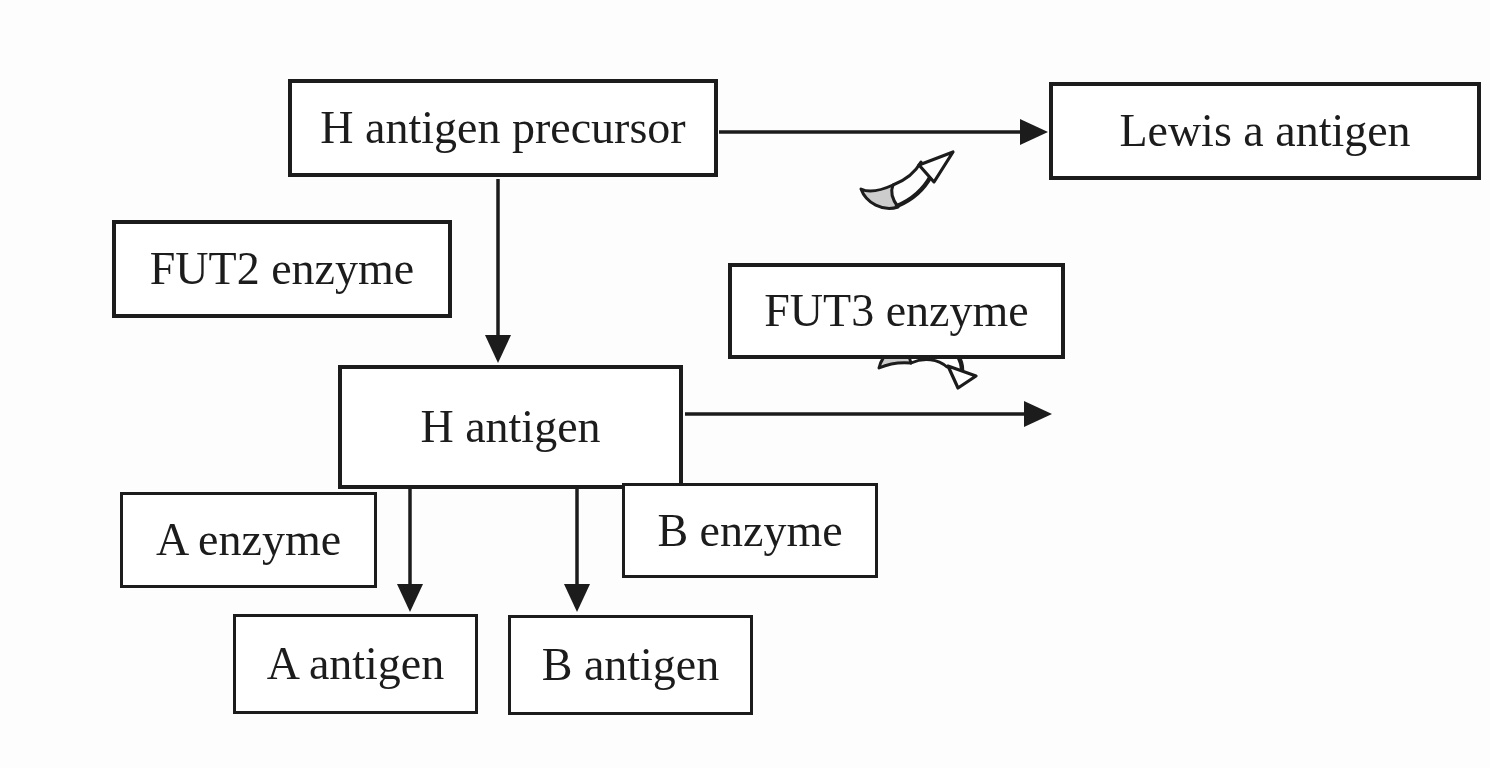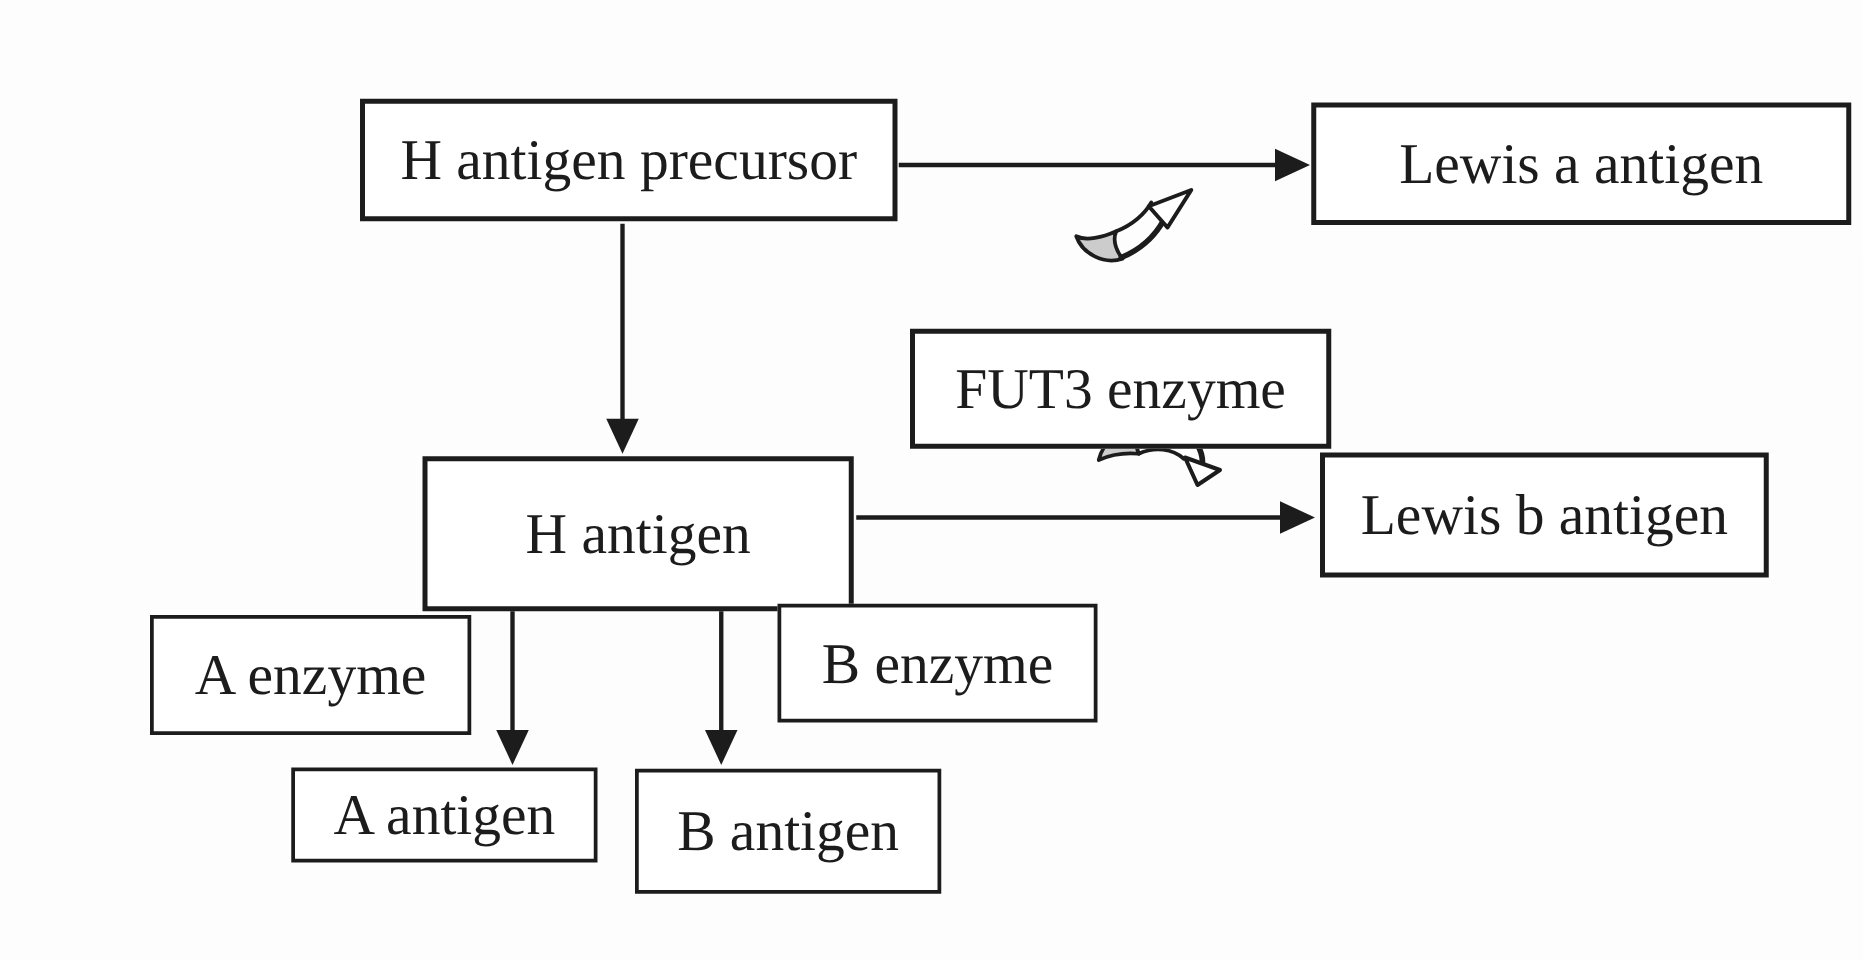--- a/index.html
+++ b/index.html
@@ -86,42 +86,42 @@
   </svg>
 
   <div class="node thick" style="left:288px; top:79px; width:430px; height:98px;">
     <span>H antigen precursor</span>
   </div>
 
   <div class="node thick" style="left:1049px; top:82px; width:432px; height:98px;">
     <span>Lewis a antigen</span>
   </div>
 
+  <div class="node thick" style="left:112px; top:220px; width:340px; height:98px;">
+    <span>FUT2 enzyme</span>
+  </div>
 
   <div class="node thick" style="left:728px; top:224px; width:337px; height:96px;margin-top:39px;">
     <span>FUT3 enzyme</span>
   </div>
 
   <div class="node thick" style="left:338px; top:365px; width:345px; height:124px;">
     <span>H antigen</span>
   </div>
 
-  <div class="node thick" style="left:1056px; top:362px; width:359px; height:100px;">
-    <span>Lewis b antigen</span>
-  </div>
 
   <div class="node" style="left:622px; top:483px; width:256px; height:95px;">
     <span>B enzyme</span>
   </div>
 
   <div class="node" style="left:120px; top:492px; width:257px; height:96px;">
     <span>A enzyme</span>
   </div>
 
-  <div class="node" style="left:233px; top:614px; width:245px; height:76px;">
+  <div class="node" style="left:233px; top:614px; width:245px; height:100px;">
     <span>A antigen</span>
   </div>
 
   <div class="node" style="left:508px; top:615px; width:245px; height:100px;">
     <span>B antigen</span>
   </div>
 
 </div>
 
 </body></html>

